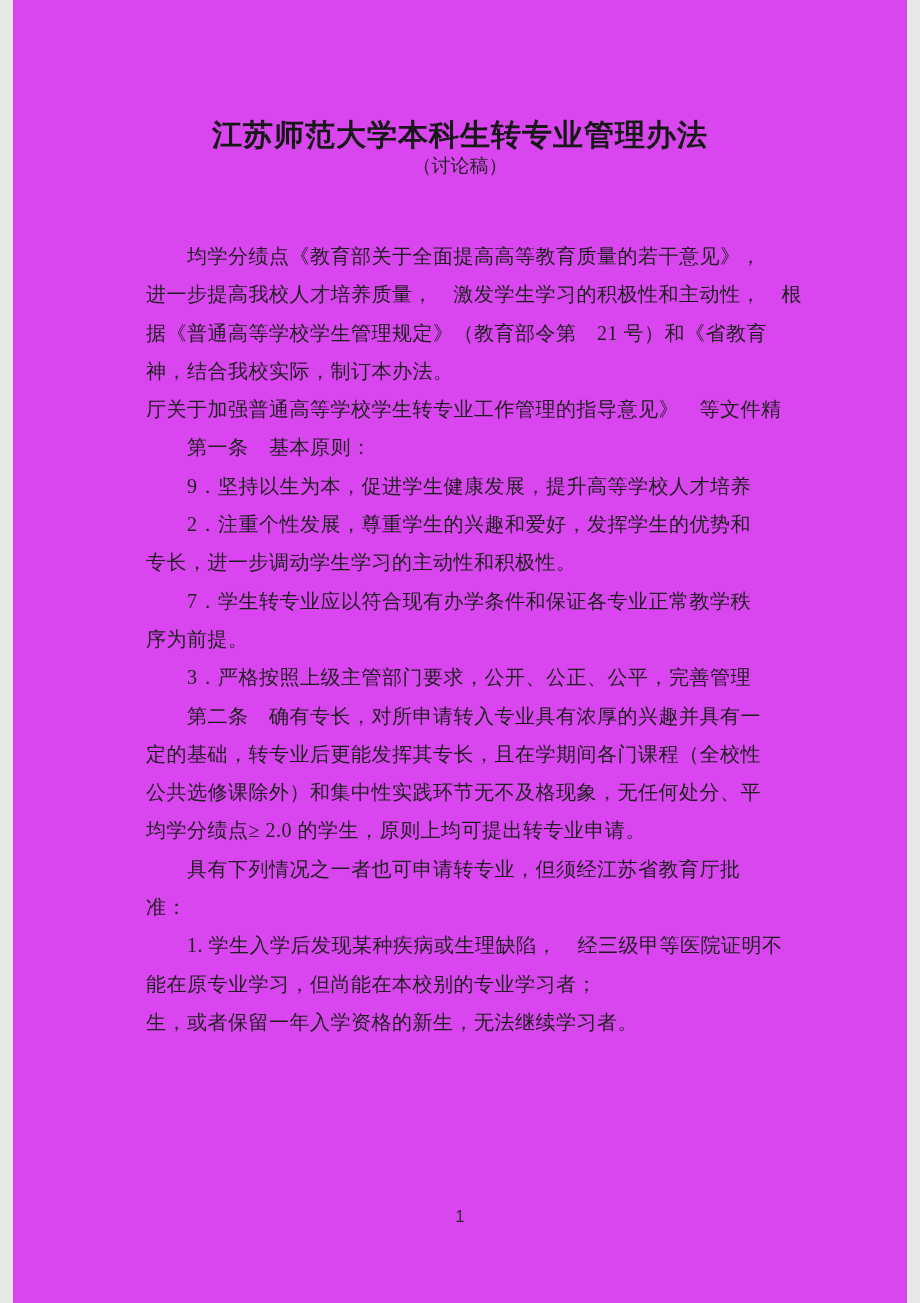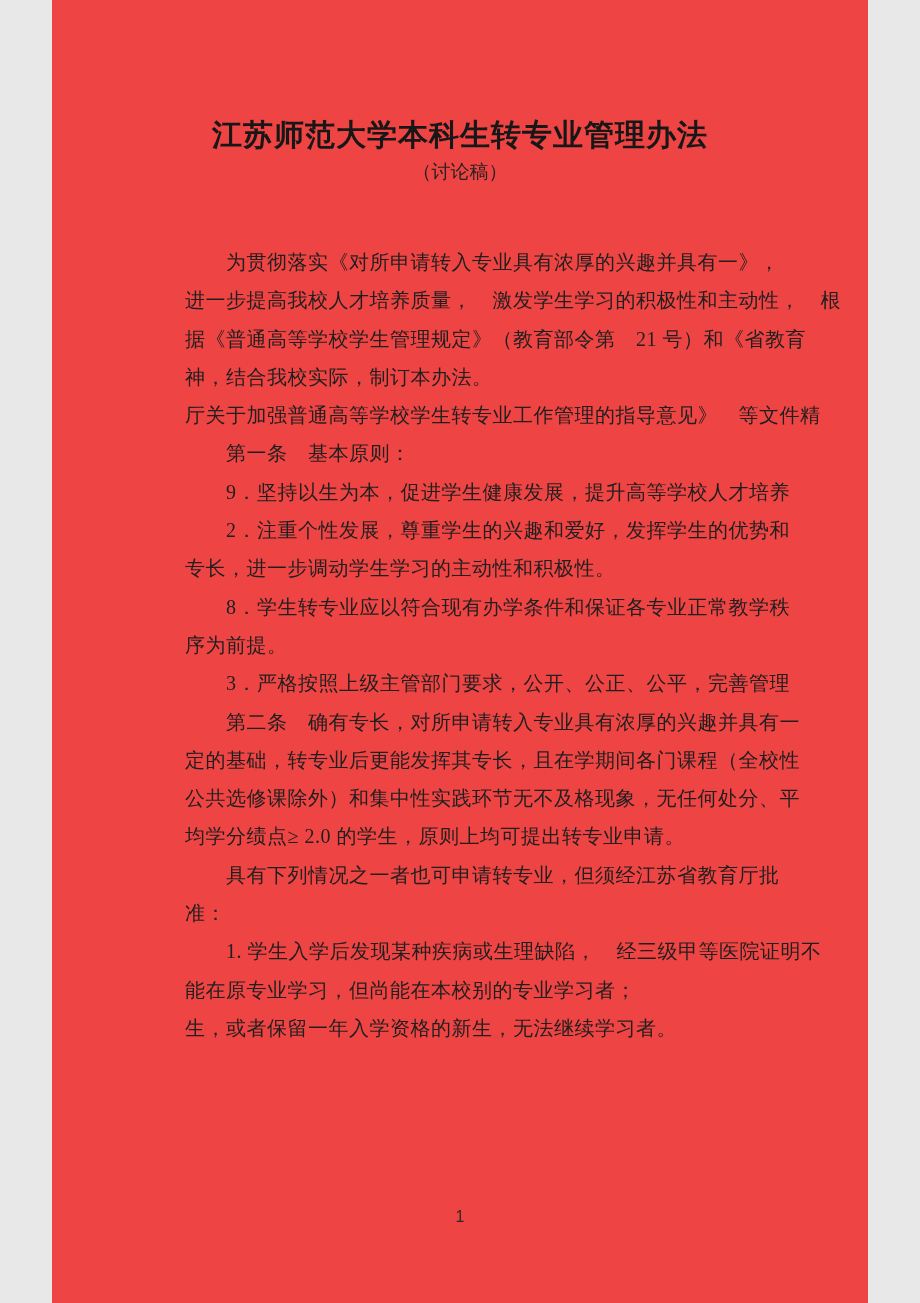--- a/index.html
+++ b/index.html
@@ -2,39 +2,39 @@
 <html><head>
 <meta charset="utf-8">
 <style>
   html, body {
     margin: 0;
     padding: 0;
     background: #e8e8e8;
   }
   .page {
     position: relative;
-    width: 816px;
+    width: 894px;
     height: 1303px;
     margin: 0 auto;
-    background: #ef4444;
+    background: #d946ef;
     overflow: hidden;
     font-family: "Liberation Serif", "DejaVu Serif", serif;
     color: #1f1f1f;
   }
   .doc-title {
     padding-top: 117px;
     text-align: center;
     font-size: 30px;
     line-height: 35px;
     font-weight: 700;
     letter-spacing: 1px;
     color: #171717;
   }
   .doc-subtitle {
-    margin-top: 7px;
+    margin-top: 1px;
     text-align: center;
     font-size: 19px;
     line-height: 26px;
     font-weight: 400;
     color: #222222;
   }
   .doc-body {
     margin-top: 58px;
     margin-left: 133px;
     width: 700px;
@@ -60,30 +60,30 @@
 </style>
 </head>
 <body>
 
 <div class="page">
   <div class="doc-title">江苏师范大学本科生转专业管理办法</div>
 
   <div class="doc-subtitle">（讨论稿）</div>
 
   <div class="doc-body">
-      <div class="doc-line">　　为贯彻落实《对所申请转入专业具有浓厚的兴趣并具有一》，</div>
+      <div class="doc-line">　　均学分绩点《教育部关于全面提高高等教育质量的若干意见》，</div>
       <div class="doc-line">进一步提高我校人才培养质量，　激发学生学习的积极性和主动性，　根</div>
       <div class="doc-line">据《普通高等学校学生管理规定》（教育部令第　21 号）和《省教育</div>
       <div class="doc-line">神，结合我校实际，制订本办法。</div>
       <div class="doc-line">厅关于加强普通高等学校学生转专业工作管理的指导意见》　等文件精</div>
       <div class="doc-line">　　第一条　基本原则：</div>
       <div class="doc-line">　　9．坚持以生为本，促进学生健康发展，提升高等学校人才培养</div>
       <div class="doc-line">　　2．注重个性发展，尊重学生的兴趣和爱好，发挥学生的优势和</div>
       <div class="doc-line">专长，进一步调动学生学习的主动性和积极性。</div>
-      <div class="doc-line">　　8．学生转专业应以符合现有办学条件和保证各专业正常教学秩</div>
+      <div class="doc-line">　　7．学生转专业应以符合现有办学条件和保证各专业正常教学秩</div>
       <div class="doc-line">序为前提。</div>
       <div class="doc-line">　　3．严格按照上级主管部门要求，公开、公正、公平，完善管理</div>
       <div class="doc-line">　　第二条　确有专长，对所申请转入专业具有浓厚的兴趣并具有一</div>
       <div class="doc-line">定的基础，转专业后更能发挥其专长，且在学期间各门课程（全校性</div>
       <div class="doc-line">公共选修课除外）和集中性实践环节无不及格现象，无任何处分、平</div>
       <div class="doc-line">均学分绩点≥ 2.0 的学生，原则上均可提出转专业申请。</div>
       <div class="doc-line">　　具有下列情况之一者也可申请转专业，但须经江苏省教育厅批</div>
       <div class="doc-line">准：</div>
       <div class="doc-line">　　1. 学生入学后发现某种疾病或生理缺陷，　经三级甲等医院证明不</div>
       <div class="doc-line">能在原专业学习，但尚能在本校别的专业学习者；</div>

